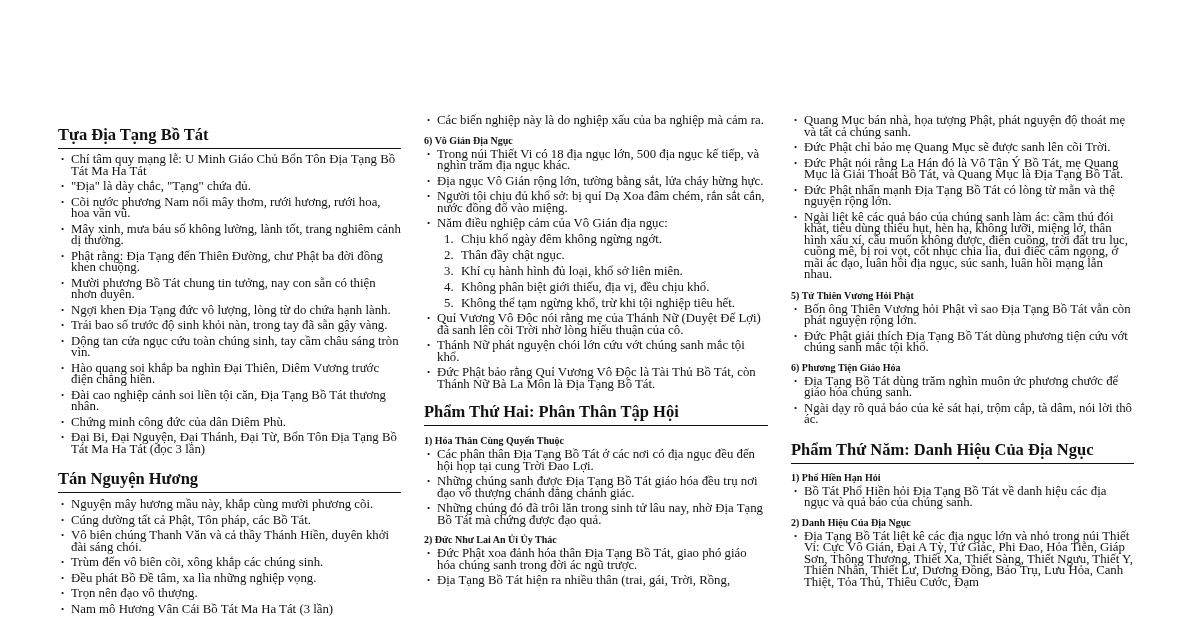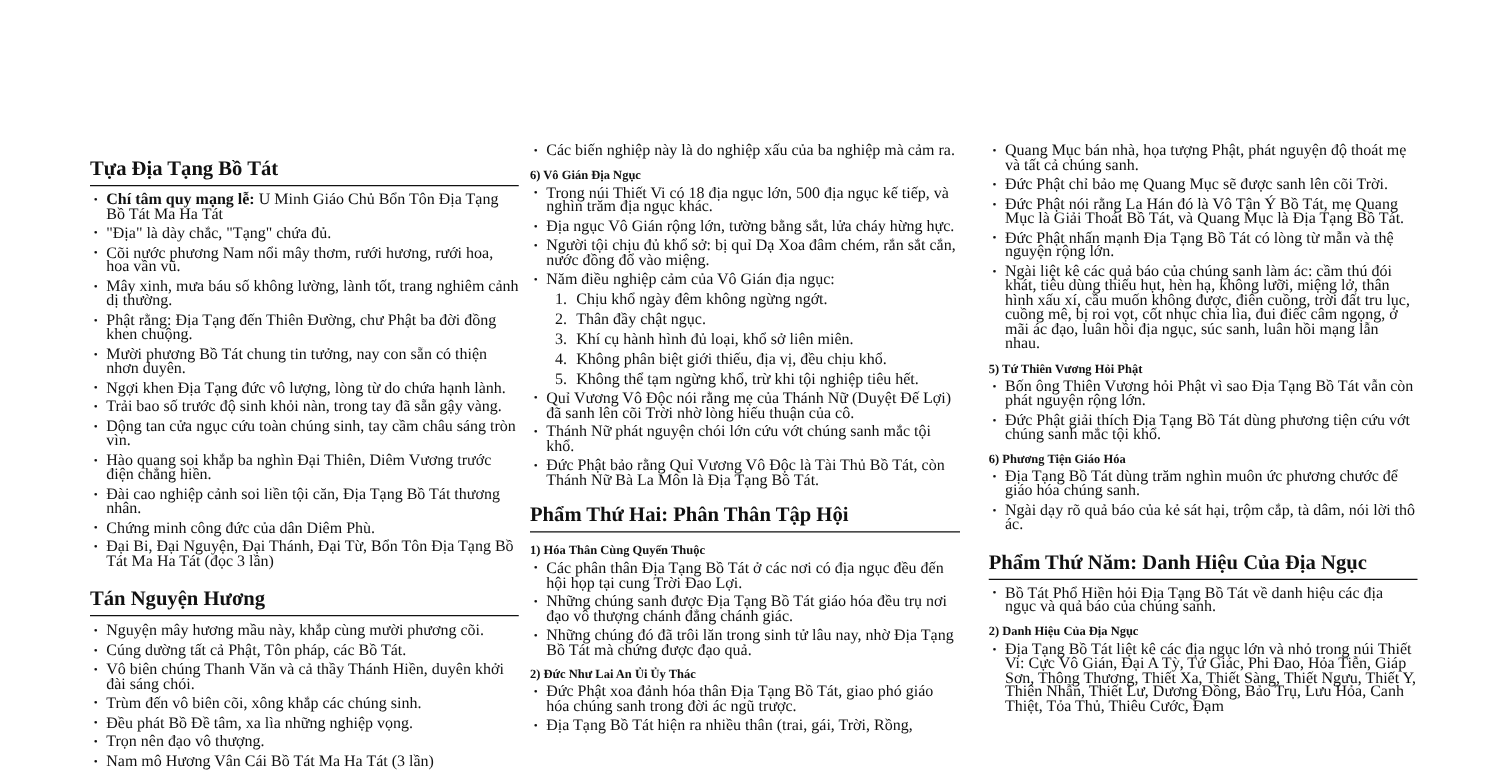--- a/index.html
+++ b/index.html
@@ -2,21 +2,21 @@
 <html><head>
   <meta charset="utf-8">
   <style>
     html, body { margin: 0; padding: 0; background: #ffffff; }
     body {
       width: 1191px; height: 626px; overflow: hidden; position: relative;
       font-family: "Liberation Serif", "DejaVu Serif", serif;
       color: #111111;
     }
     .col { position: absolute; top: 0; margin-top: 33px; }
-    #col1 { left: 72px; width: 343px; }
+    #col1 { left: 58px; width: 343px; }
     #col2 { left: 424px; width: 344px; }
     #col3 { left: 791px; width: 343px; }
 
     h2 {
       font-size: 16.5px; font-weight: bold; margin: 0; padding: 0 0 3px 0;
       border-bottom: 1.5px solid #111; line-height: 20px;
     }
     h3 { font-size: 10px; font-weight: bold; margin: 0; line-height: 17px; }
     ul { list-style: none; margin: 0; padding: 0; }
     li.b {
@@ -25,21 +25,21 @@
     }
     li.b::before {
       content: "\2022"; position: absolute; left: 3px; top: 0; font-size: 9px;
     }
     ol { margin: 0; padding: 0; list-style: none; }
     ol li {
       position: relative; padding-left: 37px; font-size: 12.8px;
       line-height: 11.5px; margin-bottom: 4.6px;
     }
     ol li .num { position: absolute; left: 20px; top: 0; }
-    strong { font-weight: bold; }
+    strong { font-weight: normal; }
   </style>
 </head>
 <body>
 
 <div class="col" id="col1">
   <div style="height:92px"></div>
   <h2>Tựa Địa Tạng Bồ Tát</h2>
   <div style="height:5px"></div>
   <ul>
     <li class="b"><strong>Chí tâm quy mạng lễ:</strong><span> U Minh Giáo Chủ Bổn Tôn Địa Tạng Bồ Tát Ma Ha Tát</span></li>
@@ -129,20 +129,21 @@
   </ul>
   <div style="height:1px"></div>
   <h3>6) Phương Tiện Giáo Hóa</h3>
   <ul>
     <li class="b">Địa Tạng Bồ Tát dùng trăm nghìn muôn ức phương chước để giáo hóa chúng sanh.</li>
     <li class="b">Ngài dạy rõ quả báo của kẻ sát hại, trộm cắp, tà dâm, nói lời thô ác.</li>
   </ul>
   <div style="height:10px"></div>
   <h2>Phẩm Thứ Năm: Danh Hiệu Của Địa Ngục</h2>
   <div style="height:5px"></div>
+  <h3>1) Phổ Hiền Hạn Hỏi</h3>
   <ul>
     <li class="b">Bồ Tát Phổ Hiền hỏi Địa Tạng Bồ Tát về danh hiệu các địa ngục và quả báo của chúng sanh.</li>
   </ul>
   <div style="height:1px"></div>
   <h3>2) Danh Hiệu Của Địa Ngục</h3>
   <ul>
     <li class="b">Địa Tạng Bồ Tát liệt kê các địa ngục lớn và nhỏ trong núi Thiết Vi: Cực Vô Gián, Đại A Tỳ, Tứ Giác, Phi Đao, Hỏa Tiễn, Giáp Sơn, Thông Thương, Thiết Xa, Thiết Sàng, Thiết Ngưu, Thiết Y, Thiên Nhẫn, Thiết Lư, Dương Đồng, Bảo Trụ, Lưu Hỏa, Canh Thiệt, Tỏa Thủ, Thiêu Cước, Đạm</li>
   </ul>
 </div>
 

